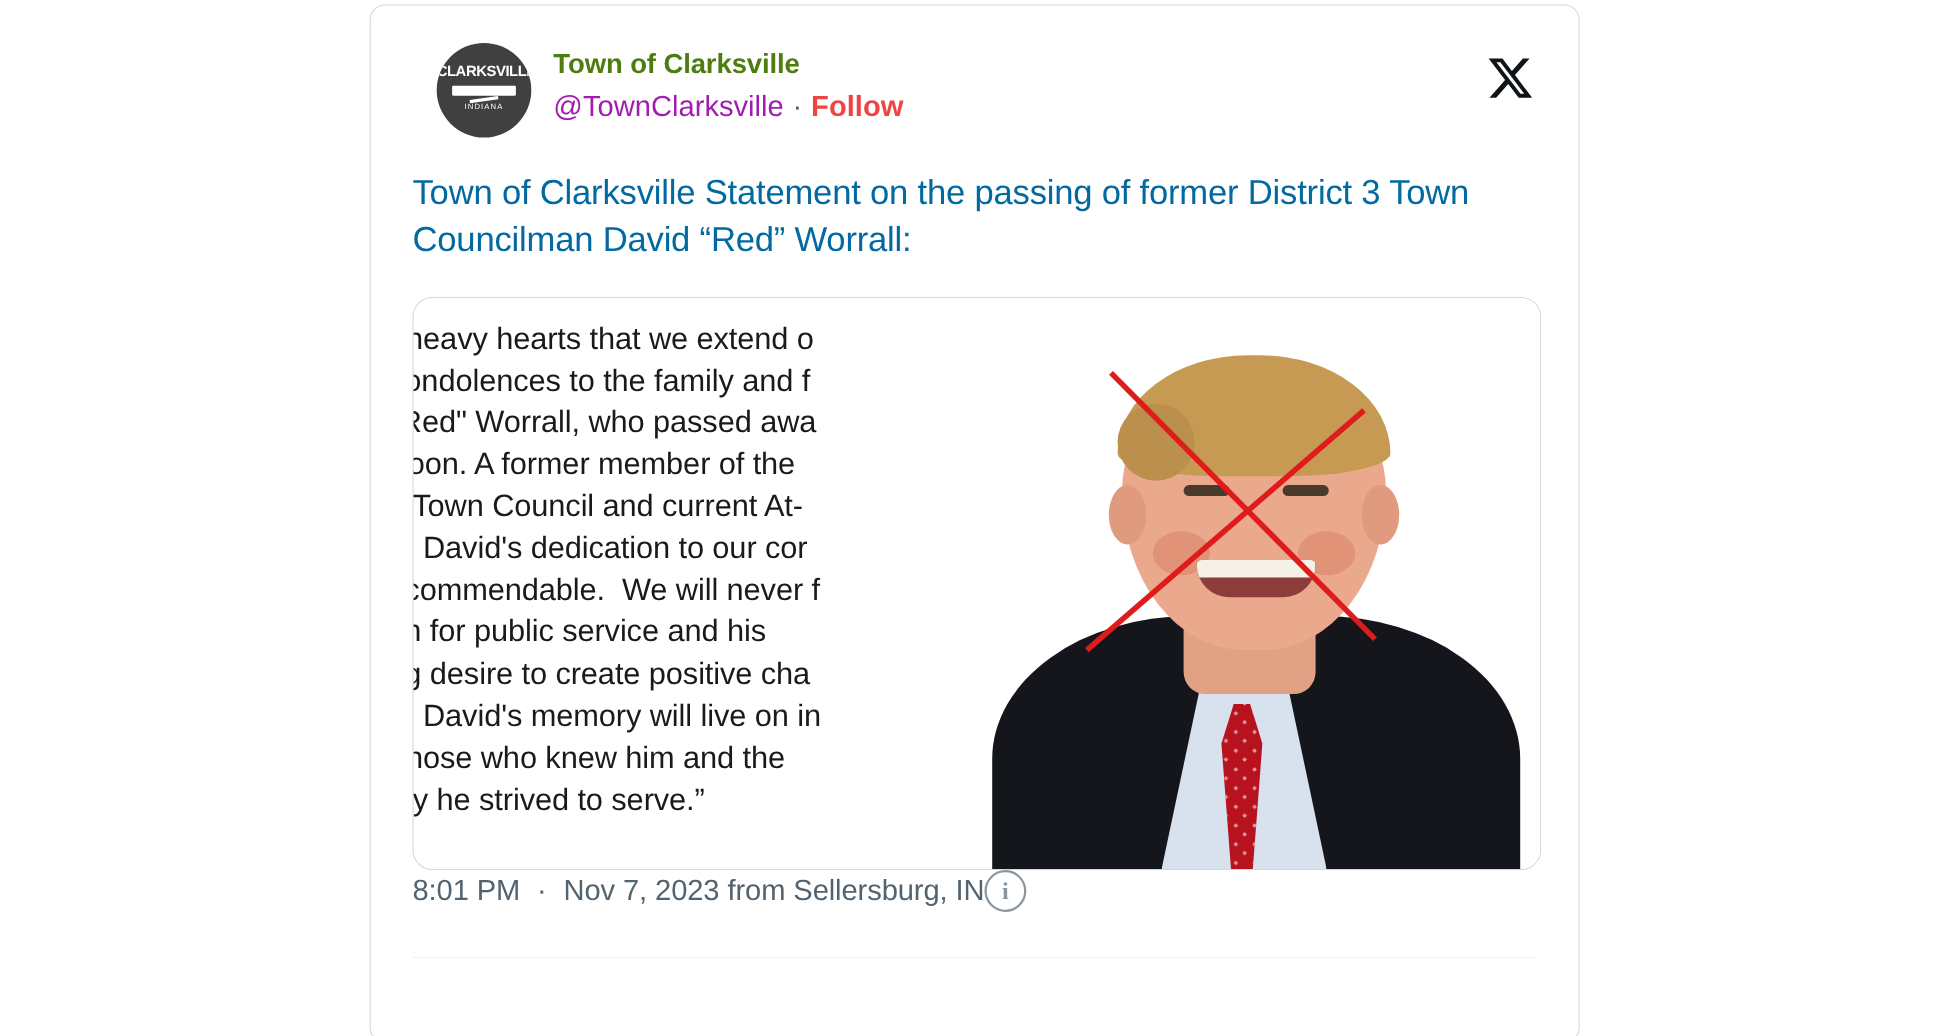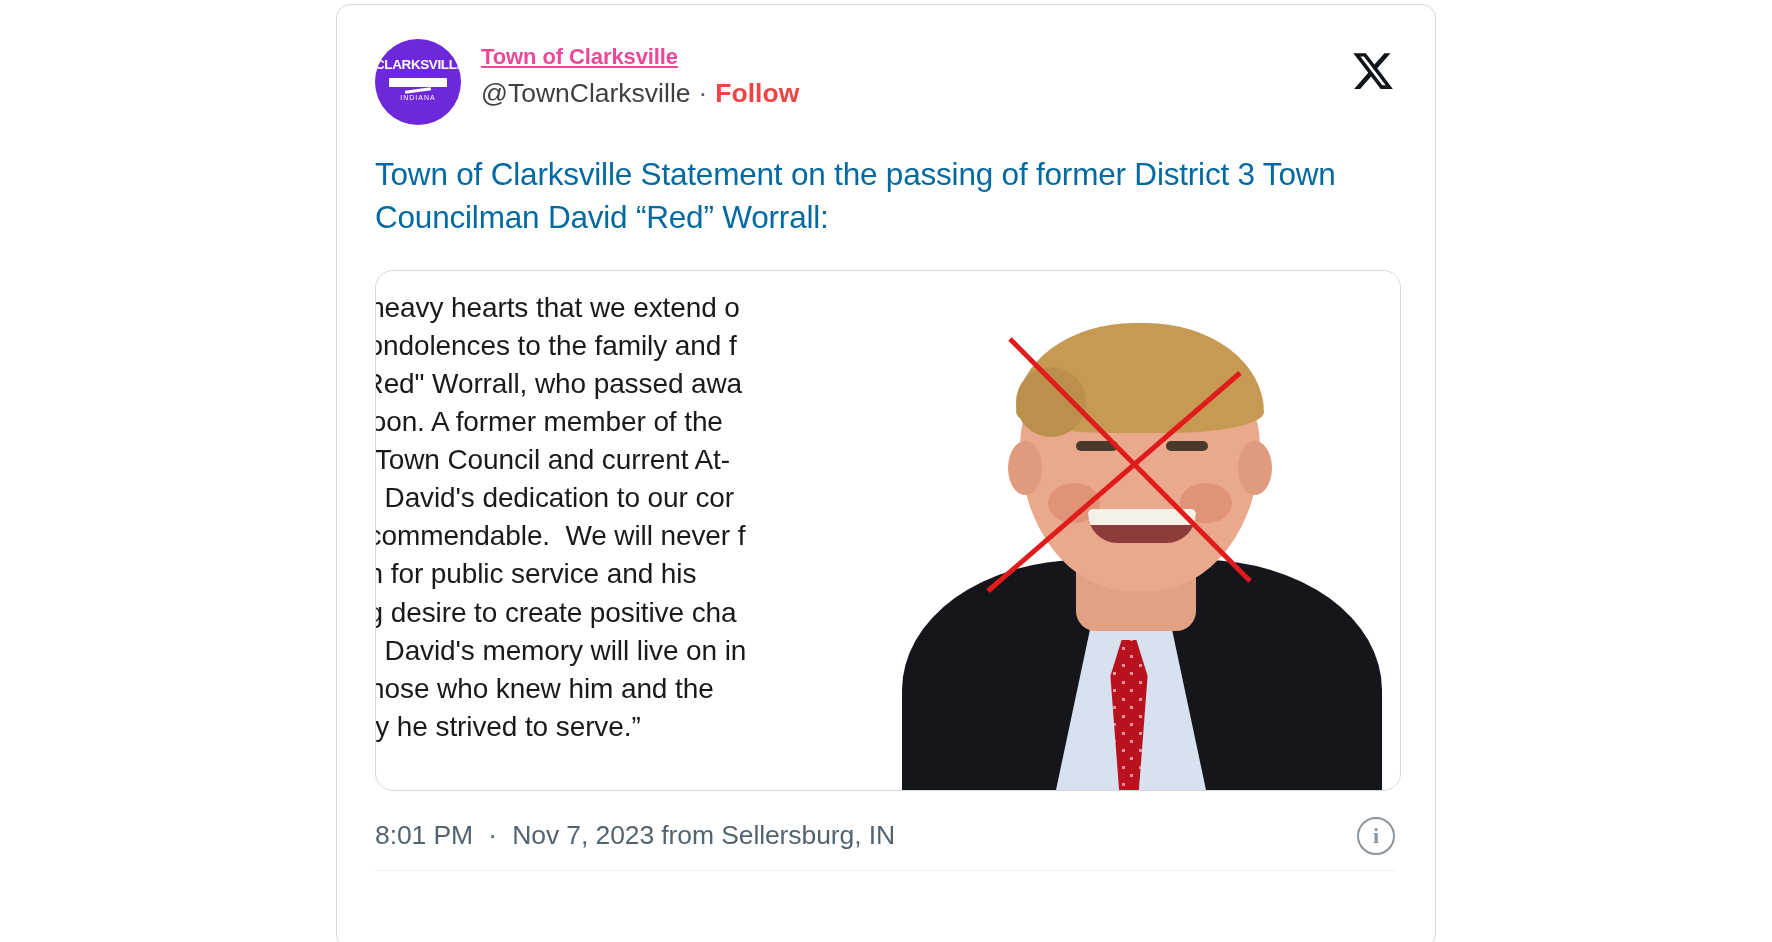--- a/index.html
+++ b/index.html
@@ -41,24 +41,25 @@
   .tweet-header {
     display: flex;
     align-items: flex-start;
     position: relative;
   }
 
   .avatar {
     width: 86px;
     height: 86px;
     border-radius: 50%;
-    background: #6d28d9;
+    background: #404040;
     flex: 0 0 auto;
     position: relative;
     overflow: hidden;
+    margin-left: 22px;
   }
   .avatar .logo-text {
     position: absolute;
     top: 18px;
     left: 0;
     right: 0;
     text-align: center;
     color: #ffffff;
     font-size: 13.5px;
     font-weight: bold;
@@ -92,38 +93,37 @@
     height: 3px;
     background: #ffffff;
     transform: rotate(-8deg);
   }
 
   .name-block {
     margin-left: 20px;
     padding-top: 4px;
   }
   .display-name {
-    font-size: 22px;
+    font-size: 25px;
     font-weight: bold;
-    color: #ec4899;
+    color: #4d7c0f;
     line-height: 1.25;
     letter-spacing: -0.1px;
-    text-decoration: underline;
   }
   .handle-row {
     margin-top: 6px;
     font-size: 26.5px;
     color: #536471;
     line-height: 1.25;
     display: flex;
     align-items: baseline;
     gap: 0;
   }
   .handle {
-    color: #404040;
+    color: #a21caf;
   }
   .sep {
     color: #536471;
     margin: 0 8px;
   }
   .follow-link {
     color: #ef4444;
     font-weight: bold;
     text-decoration: none;
     cursor: pointer;
@@ -341,24 +341,23 @@
     position: absolute;
     left: 0;
     top: 0;
     width: 520px;
     height: 519px;
     pointer-events: none;
   }
 
   
   .tweet-footer {
-    margin-top: 26px;
     display: flex;
     align-items: center;
-    justify-content: space-between;
+    justify-content: flex-start;
     padding-bottom: 22px;
   }
   .timestamp {
     font-size: 26.5px;
     color: #536471;
     letter-spacing: -0.1px;
   }
   .timestamp .dot {
     margin: 0 8px;
   }

